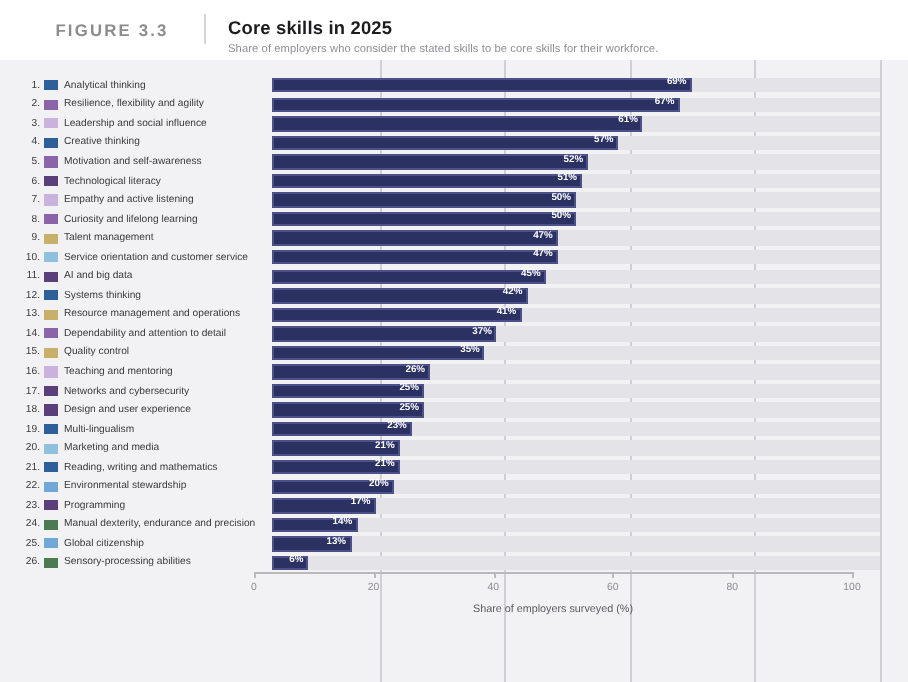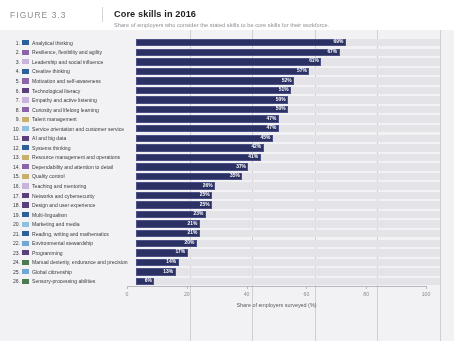--- a/index.html
+++ b/index.html
@@ -14,22 +14,22 @@
   
   .header{
     display:flex;align-items:flex-start;
     padding:9px 10px 8px 10px;
     background:#ffffff;
     height:30px;box-sizing:border-box;
   }
   .fig-num{
     width:92px;flex:0 0 92px;
     font-size:8.4px;letter-spacing:1.1px;
-    color:#8c8c8c;font-weight:400;
-    padding-top:1px;text-align:left;
+    color:#8c8c8c;font-weight:700;
+    padding-top:1px;text-align:center;
   }
   .hdr-divider{
     width:1px;align-self:stretch;background:#d5d5d8;
     margin:-2px 11px 0 0;
   }
   .hdr-text{flex:1;}
   .chart-title{
     font-size:9.2px;font-weight:700;color:#1d1d1f;
     letter-spacing:.1px;margin:0 0 3px 0;
   }
@@ -123,21 +123,21 @@
 </style>
 </head>
 <body>
 
 <div id="page">
 
   <div class="header">
     <div class="fig-num">FIGURE 3.3</div>
     <div class="hdr-divider"></div>
     <div class="hdr-text">
-      <div class="chart-title">Core skills in 2016</div>
+      <div class="chart-title">Core skills in 2025</div>
       <div class="chart-subtitle">Share of employers who consider the stated skills to be core skills for their workforce.</div>
     </div>
   </div>
 
   <div class="plot-wrap">
     <div class="grid" id="grid">
         <div class="gline" style="left: 20%;"></div>
         <div class="gline" style="left: 40%;"></div>
         <div class="gline" style="left: 60%;"></div>
         <div class="gline" style="left: 80%;"></div>

